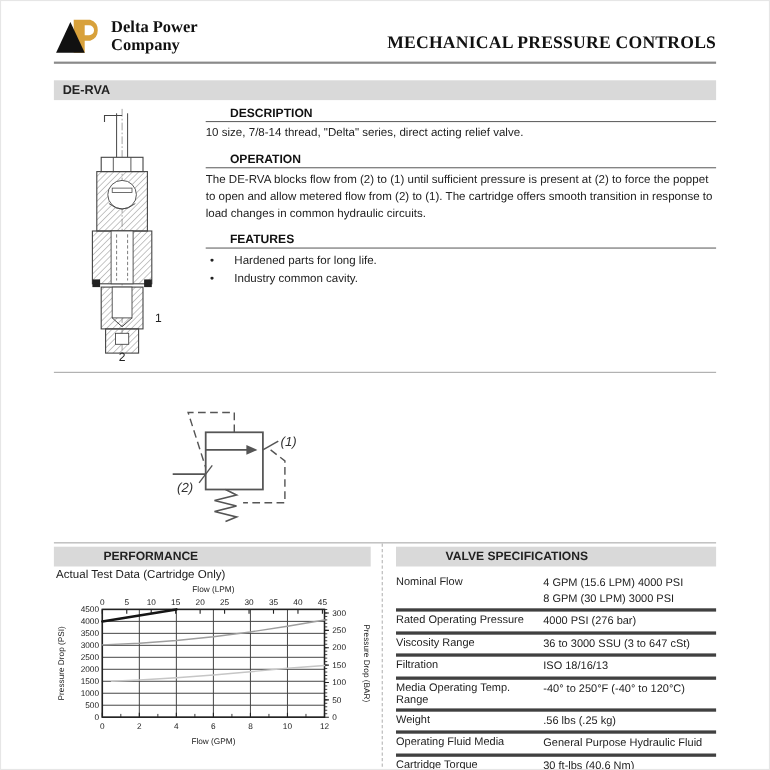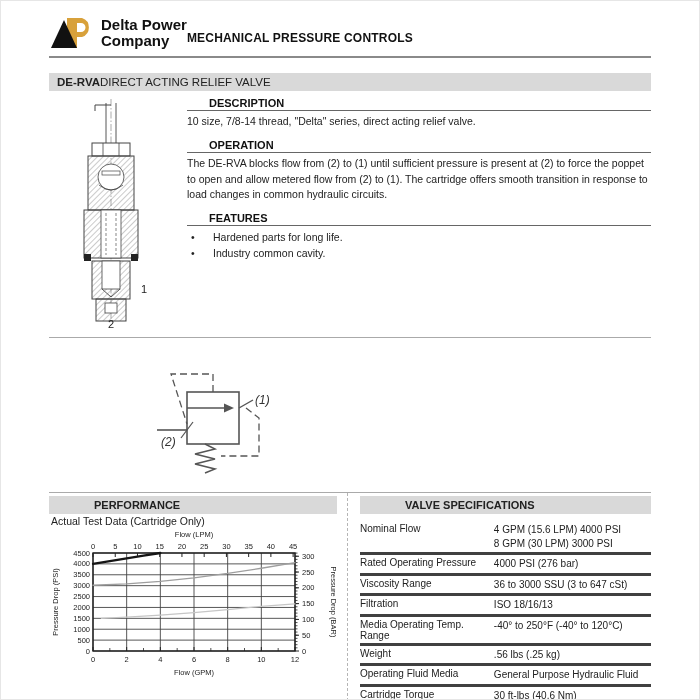--- a/index.html
+++ b/index.html
@@ -1,24 +1,24 @@
 <!DOCTYPE html>
 <html><head>
 <meta charset="utf-8">
 <style>
   * { margin:0; padding:0; box-sizing:border-box; }
   html,body { width:700px; height:700px; background:#fff; overflow:hidden; }
   body { font-family:"Liberation Sans", sans-serif; color:#1c1c1c; border:1px solid #e6e6e6; }
   .page { padding:13px 48px 0 48px; }
 
   
-  .hdr { display:flex; align-items:flex-start; }
+  .hdr { display:flex; justify-content:space-between; align-items:flex-start;font-family:Liberation Serif, serif; }
   .brand { display:flex; align-items:center; gap:6px; }
   .brand-name { font-weight:bold; font-size:15px; line-height:16px; color:#111; }
-  .hdr-right { font-weight:bold; font-size:12px; margin-top:17px; color:#111; letter-spacing:.2px; }
+  .hdr-right { font-weight:bold; font-size:16px; margin-top:17px; color:#111; letter-spacing:.2px; }
   .hdr-rule { border-top:2px solid #8a8a8a; margin-top:4px; }
 
   
   .bar { background:#d9d9d9; font-size:11.5px; padding:3px 8px; color:#222; }
   .title-bar { margin-top:15px; display:flex; gap:0; }
   .title-bar .model { font-weight:bold; }
 
   
   .main-top { display:flex; margin-top:6px; min-height:230px; }
   .drawing-col { width:130px; flex:0 0 130px; }
@@ -64,21 +64,20 @@
         <div class="brand-name">Delta Power</div>
         <div class="brand-name">Company</div>
       </div>
     </div>
     <div class="hdr-right">MECHANICAL PRESSURE CONTROLS</div>
   </div>
   <div class="hdr-rule"></div>
 
   <div class="bar title-bar">
     <span class="model">DE-RVA</span>
-    <span>DIRECT ACTING RELIEF VALVE</span>
   </div>
 
   <div class="main-top">
     <div class="drawing-col">
       <svg width="124" height="232" viewBox="0 0 124 232">
         <defs>
           <pattern id="hatch" width="4" height="4" patternUnits="userSpaceOnUse" patternTransform="rotate(45)">
             <line x1="0" y1="0" x2="0" y2="4" stroke="#6a6a6a" stroke-width="0.7"></line>
           </pattern>
         </defs>

